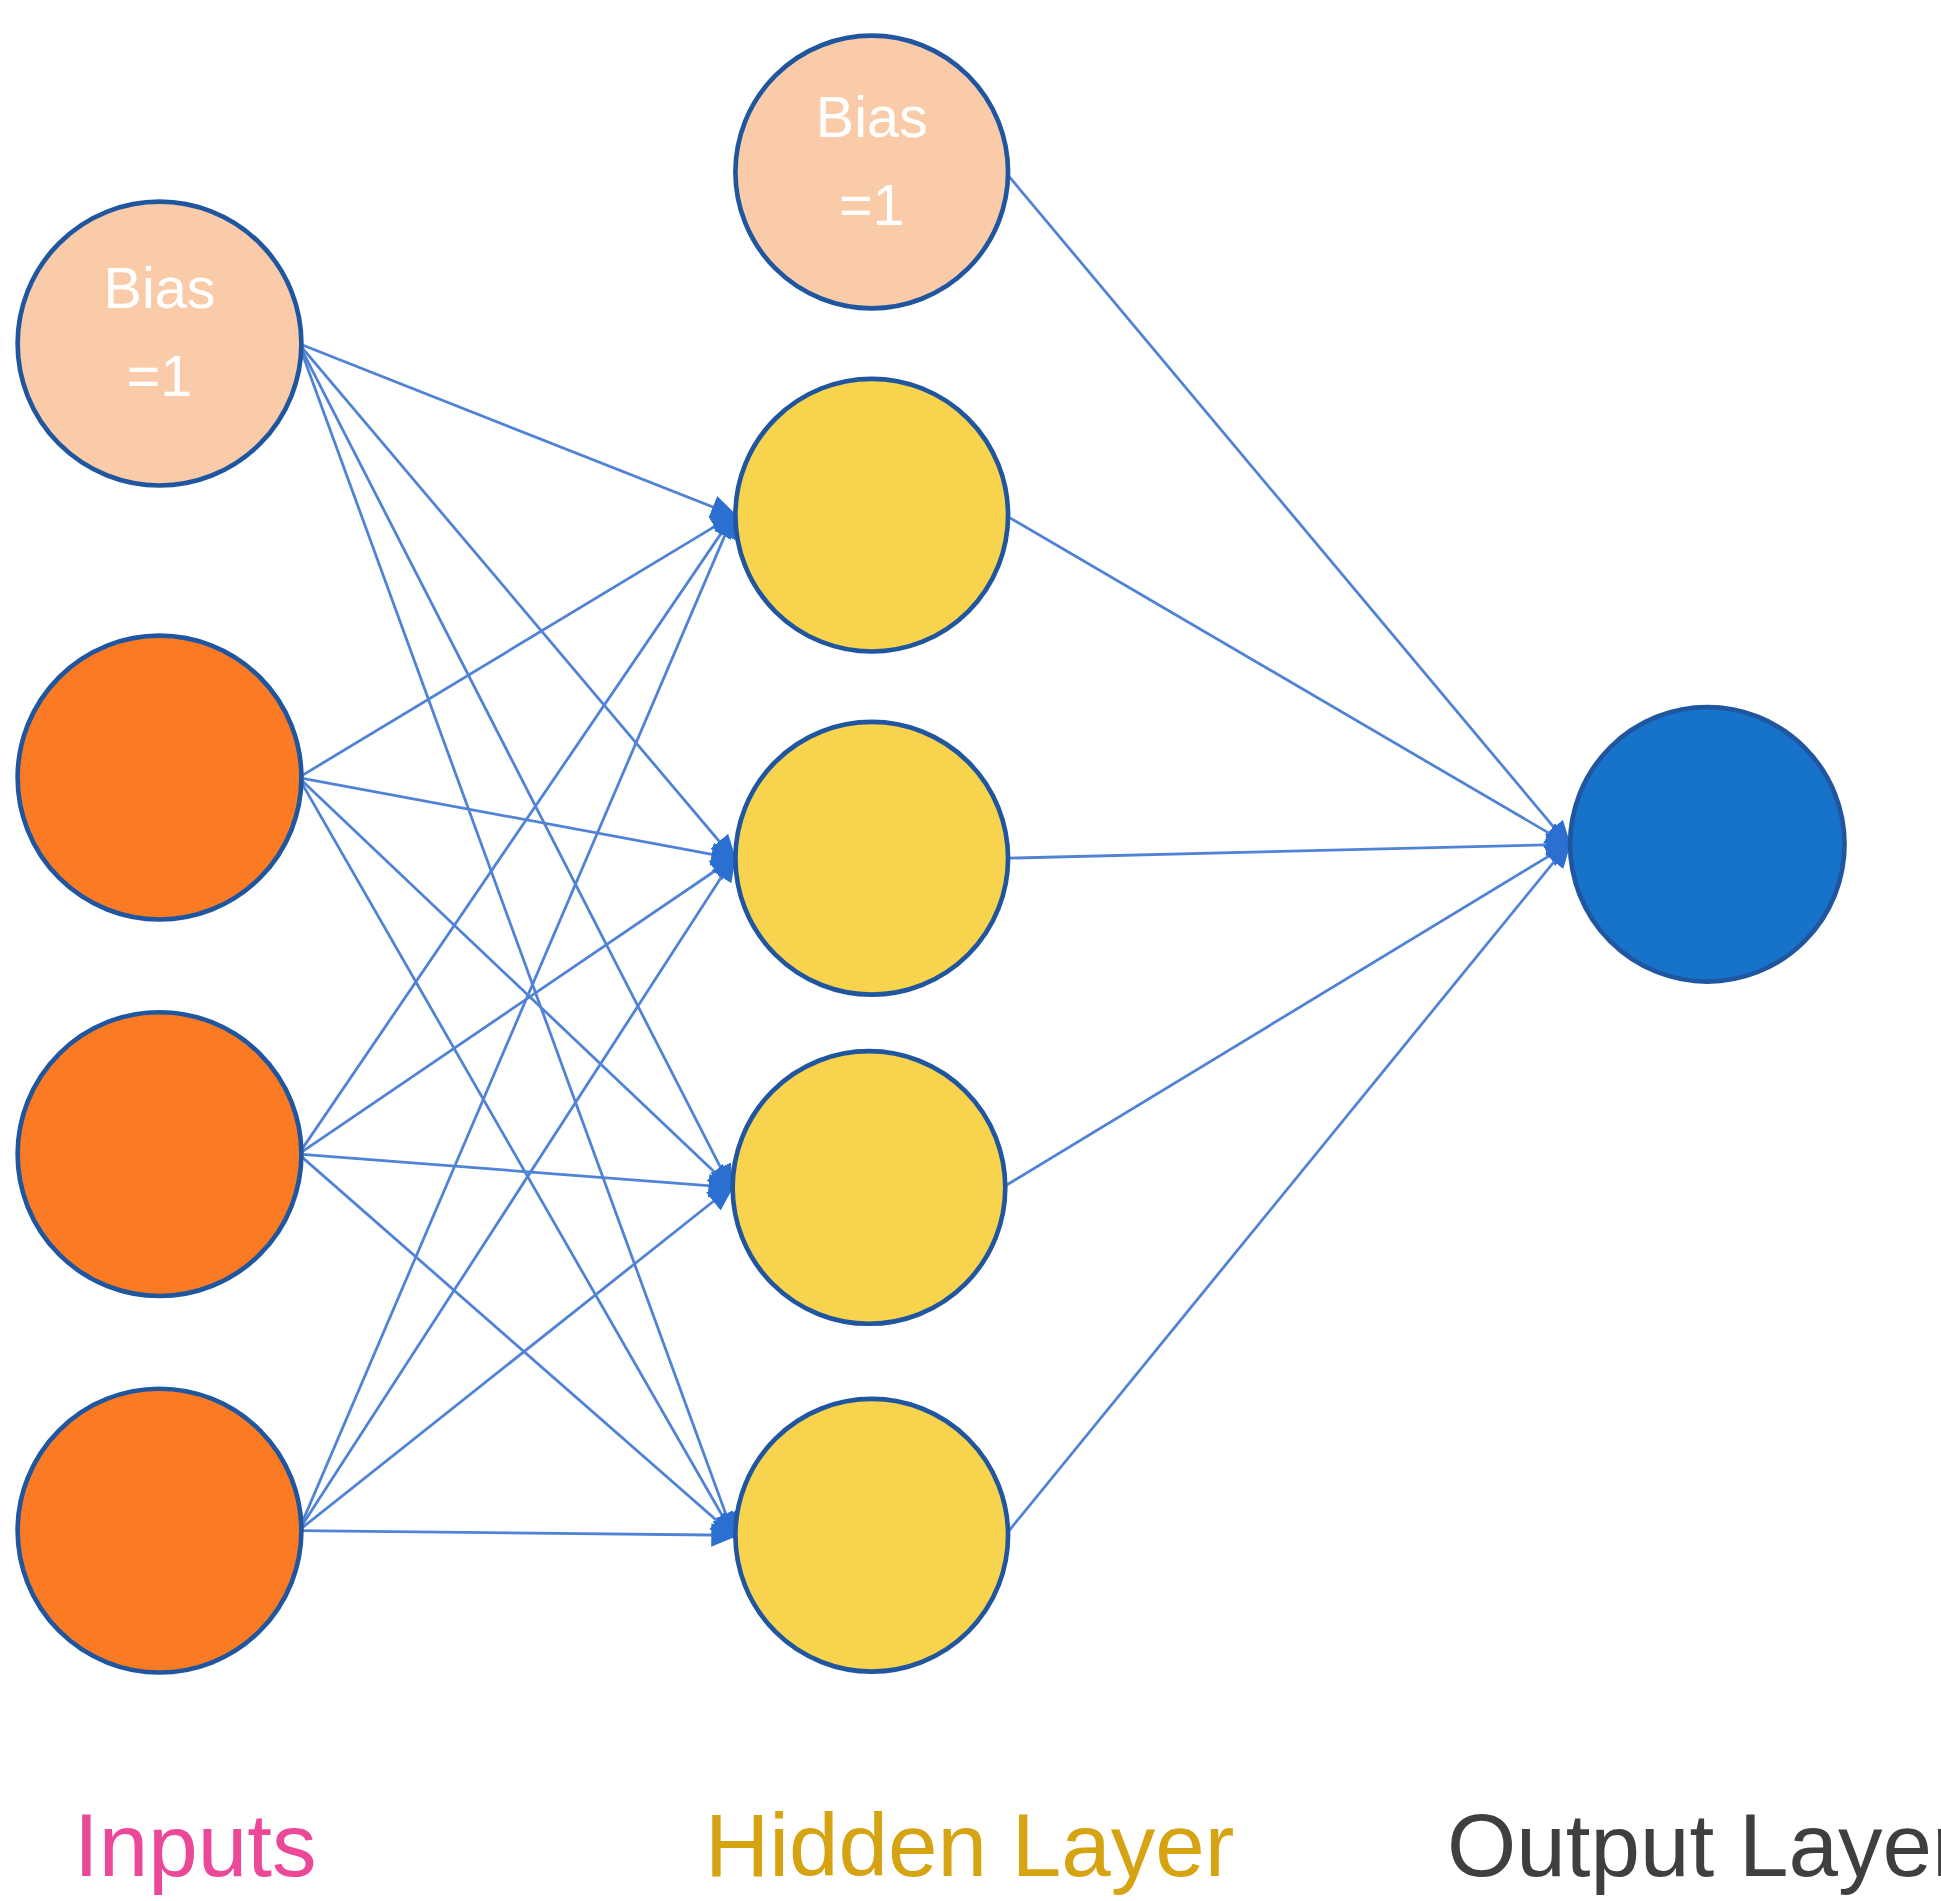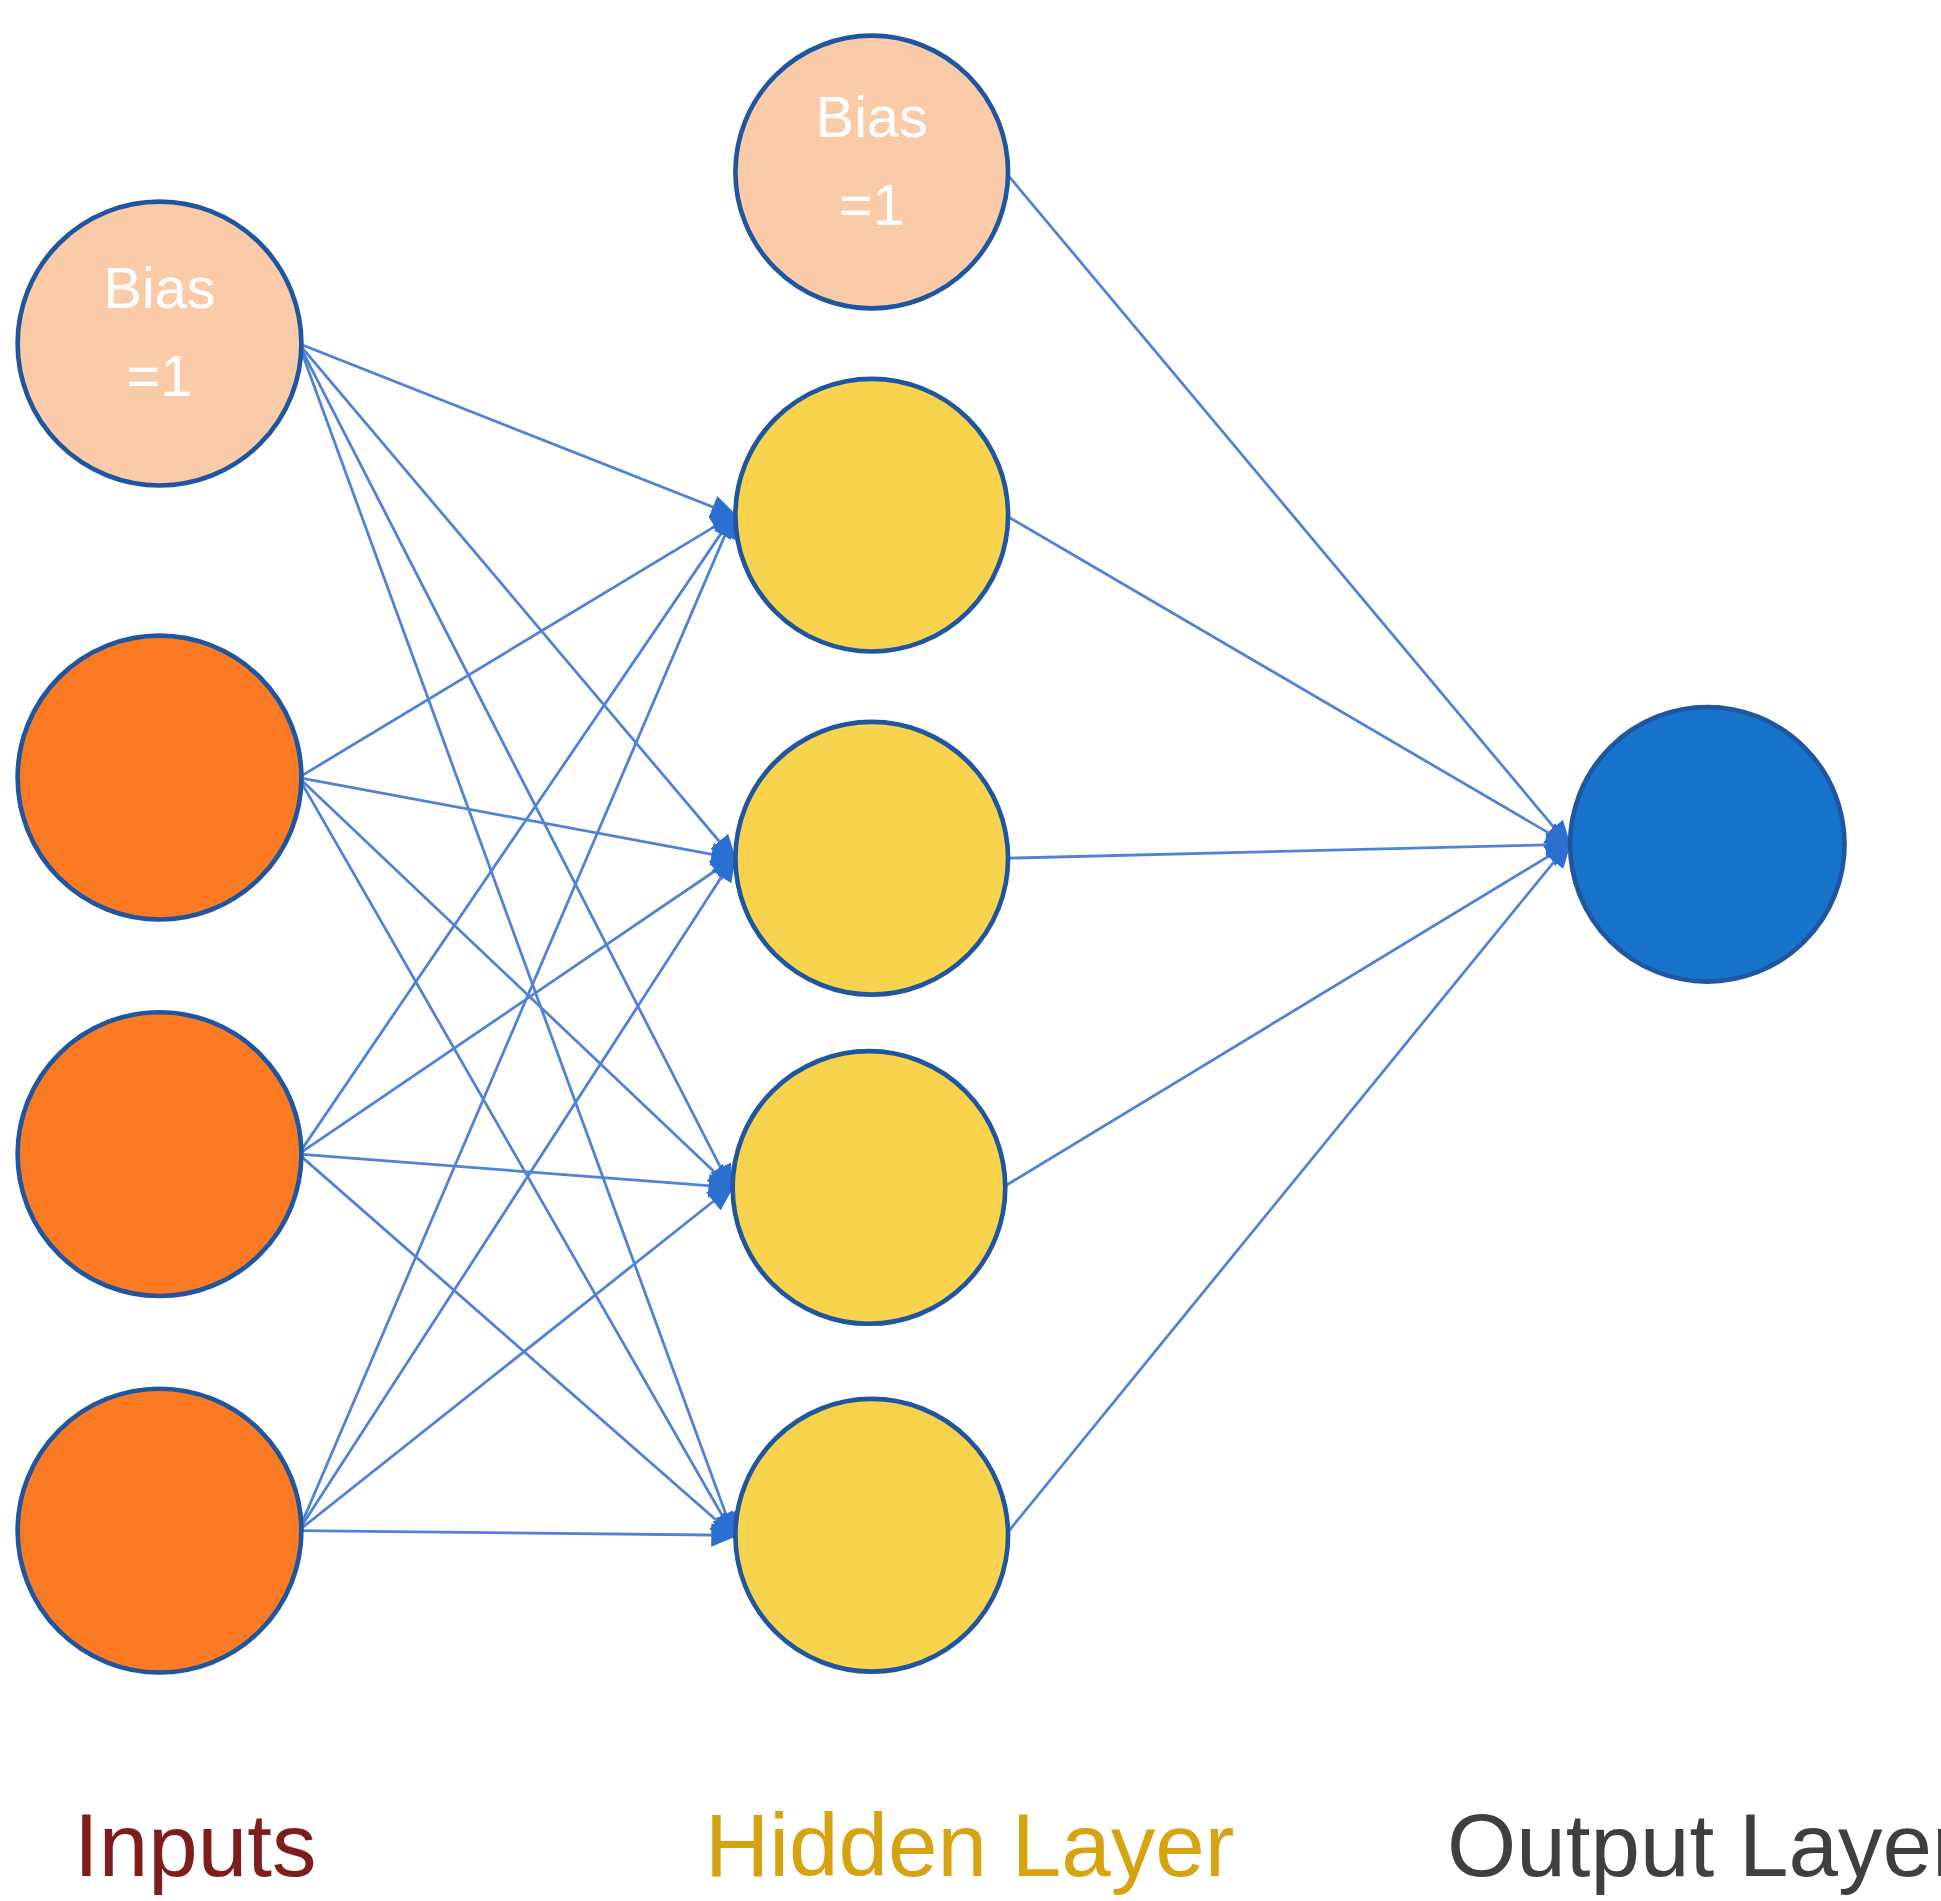--- a/index.html
+++ b/index.html
@@ -84,18 +84,18 @@
         <circle cx="940" cy="185" r="147" fill="#FACBA9" stroke="#1F569F" stroke-width="5"></circle>
         <text class="node-label" x="940" y="147" fill="#FFFFFF"><tspan x="940">Bias</tspan><tspan x="940" dy="95">=1</tspan></text>
         <circle cx="940" cy="555" r="147" fill="#F8D44E" stroke="#1F569F" stroke-width="5"></circle>
         <circle cx="940" cy="925" r="147" fill="#F8D44E" stroke="#1F569F" stroke-width="5"></circle>
         <circle cx="937" cy="1280" r="147" fill="#F8D44E" stroke="#1F569F" stroke-width="5"></circle>
         <circle cx="940" cy="1655" r="147" fill="#F8D44E" stroke="#1F569F" stroke-width="5"></circle>
         <circle cx="1841" cy="910" r="148" fill="#1772C9" stroke="#1F569F" stroke-width="5"></circle>
       </g>
   </svg>
 
-  <div class="layer-label inputs" style="color: #7f1d1d;">Inputs</div>
+  <div class="layer-label inputs" style="color: #ec4899;">Inputs</div>
   <div class="layer-label hidden" style="color: rgb(214, 163, 18);">Hidden Layer</div>
   <div class="layer-label output" style="color: rgb(63, 63, 63);">Output Layer</div>
 
 </div>
 
 
 </body></html>

